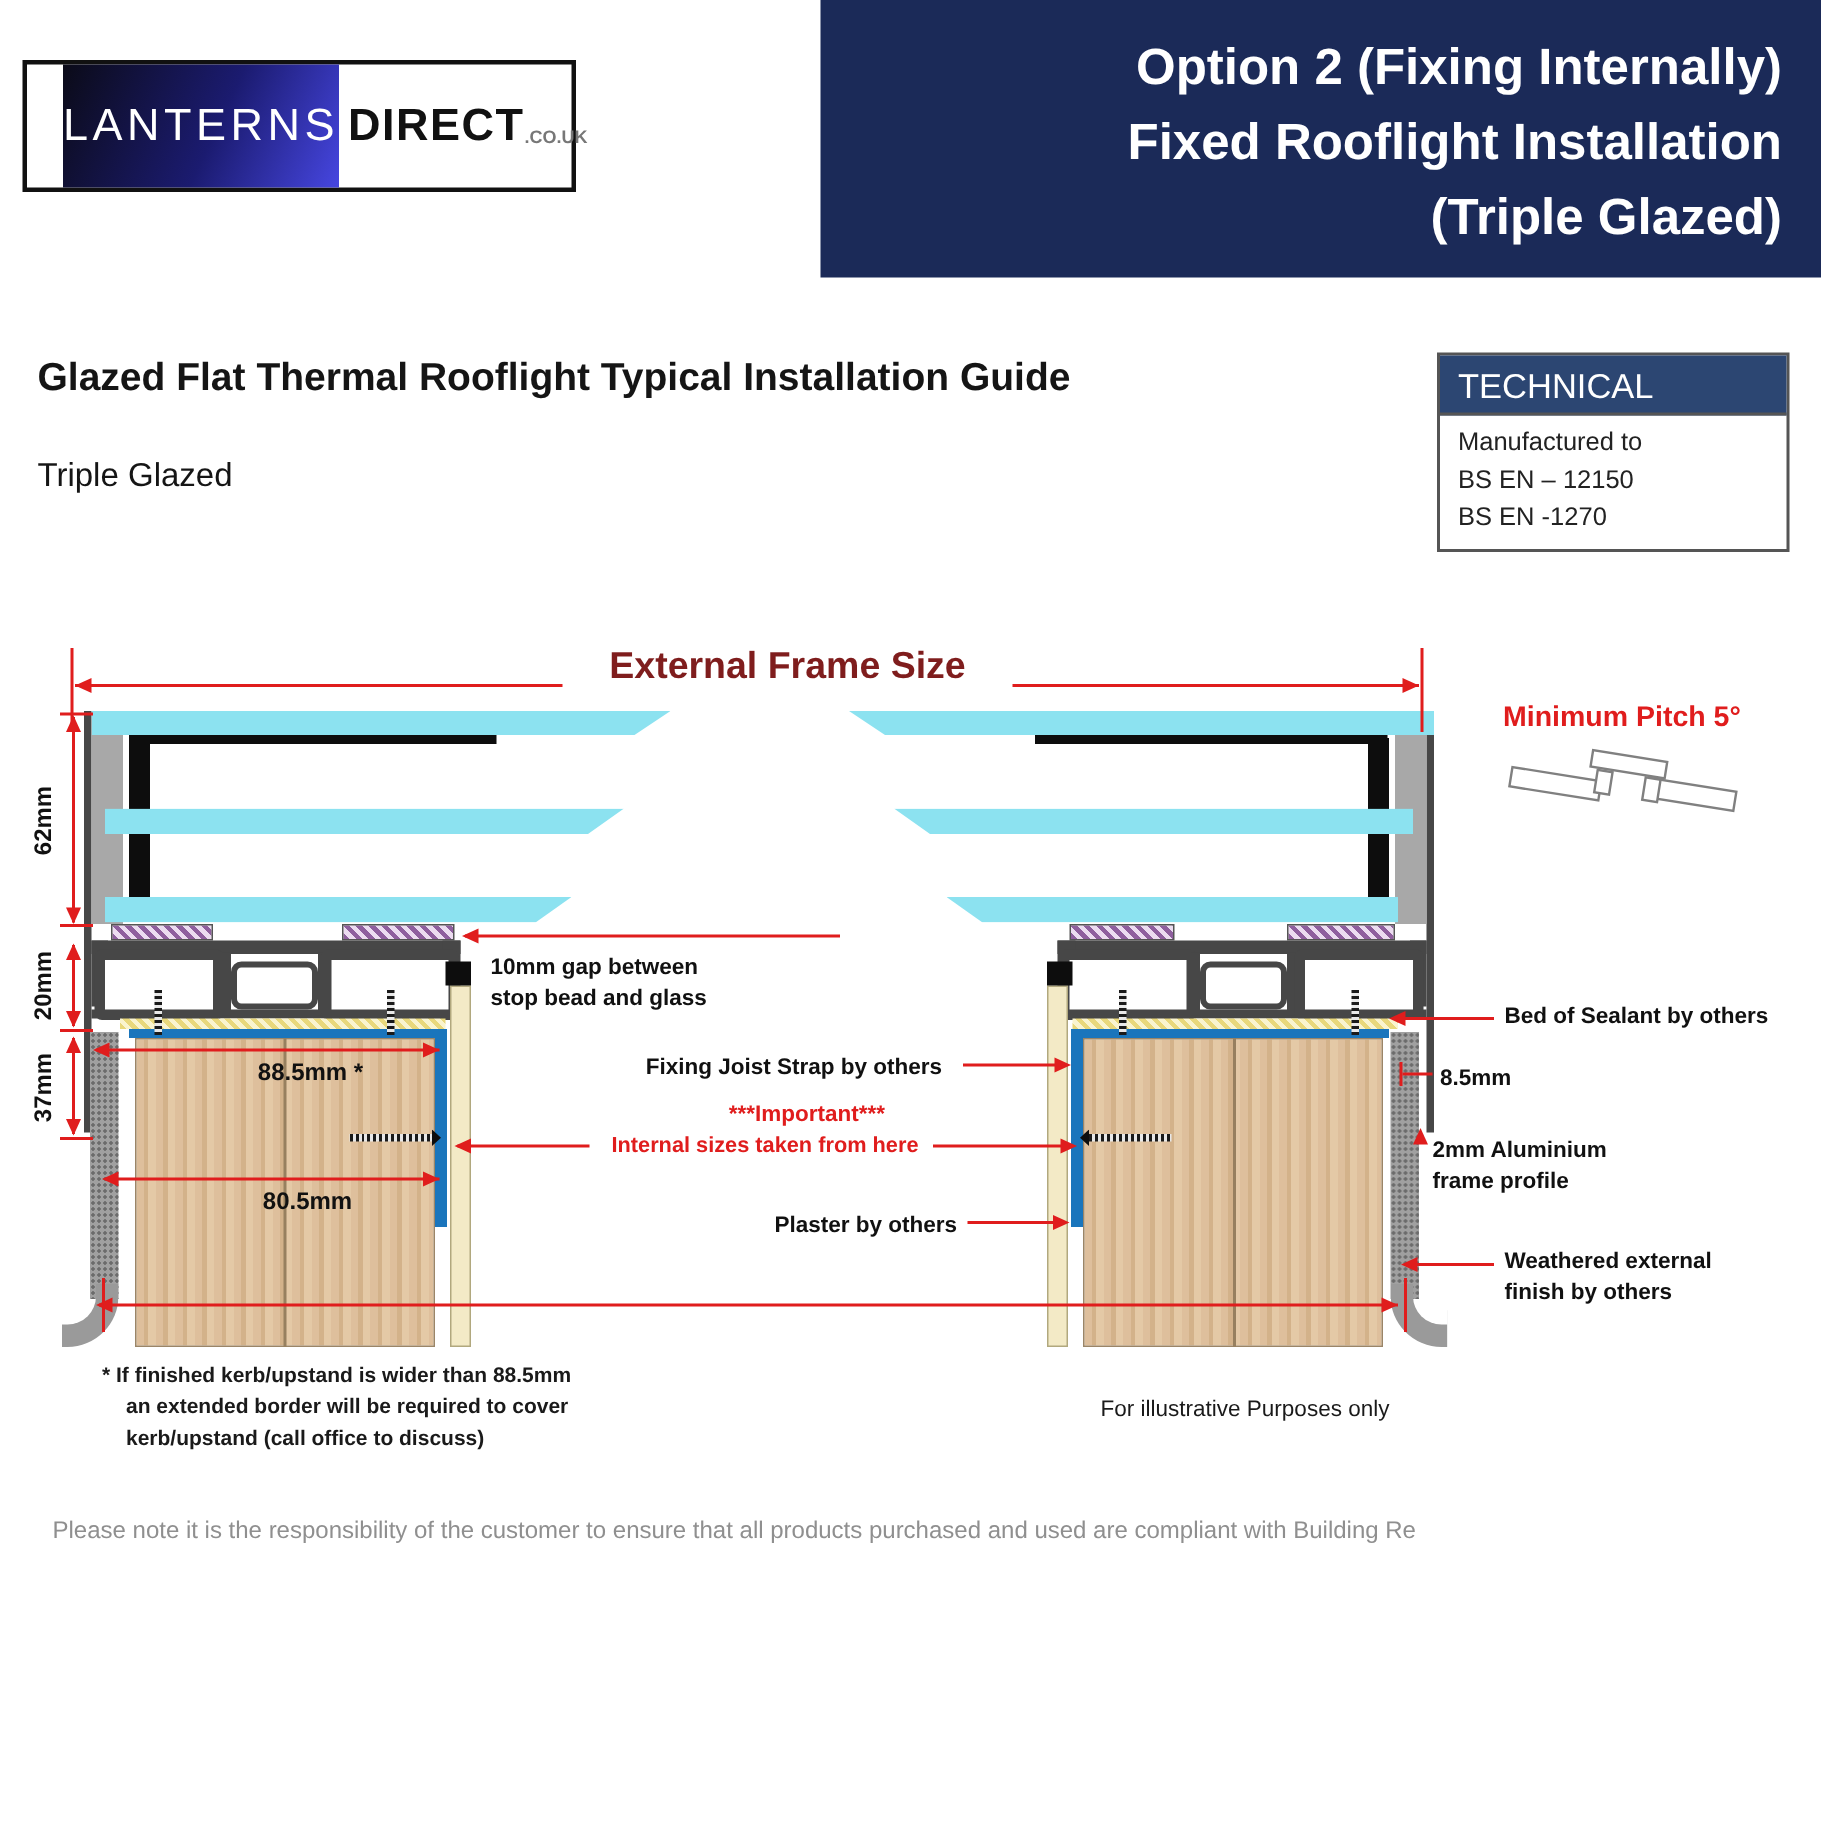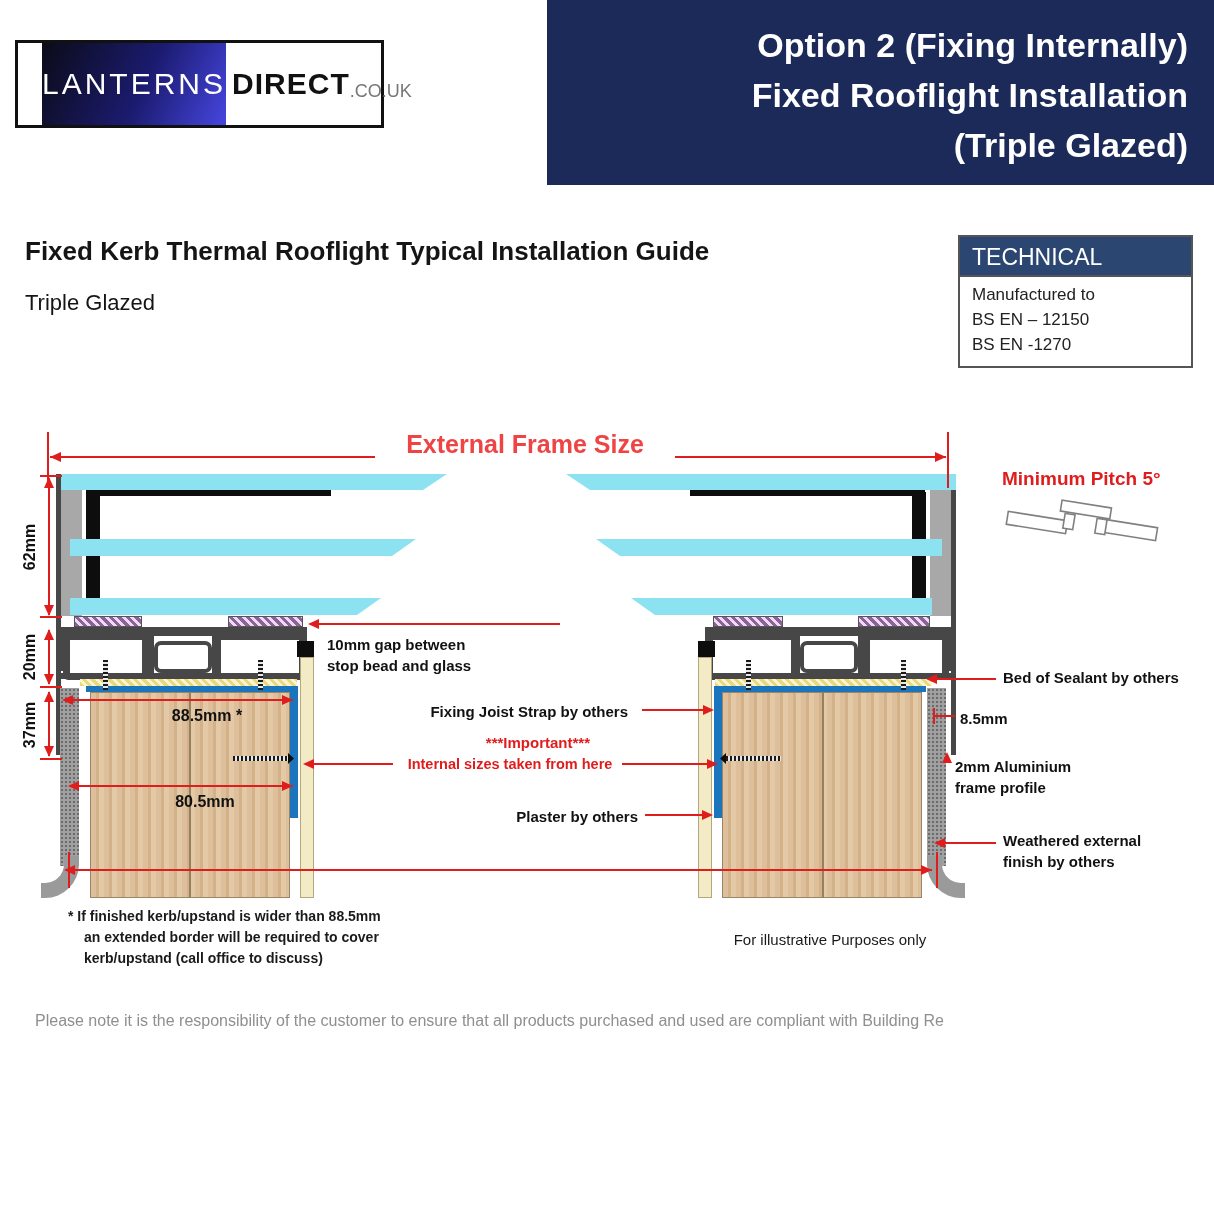--- a/index.html
+++ b/index.html
@@ -8,26 +8,26 @@
   .abs{position:absolute}
 
   
   .logo{position:absolute;left:15px;top:40px;width:369px;height:88px;border:3px solid #111;
         background:#fff;display:flex;align-items:center;box-sizing:border-box}
   .logo-grad{margin-left:24px;width:194px;height:82px;
         background:linear-gradient(115deg,#0b0b18 0%,#1b1b70 55%,#4646e0 100%);
         display:flex;align-items:center;justify-content:center}
   .logo-l{color:#fff;font-size:30px;letter-spacing:3px;font-weight:400}
   .logo-d{color:#111;font-size:30px;font-weight:800;margin-left:6px;letter-spacing:1px}
-  .logo-t{color:#777;font-size:18px;font-weight:400;align-self:center;margin-top:14px}
+  .logo-t{color:#777;font-size:12px;font-weight:700;align-self:center;margin-top:14px}
   .banner{position:absolute;left:547px;top:0;width:667px;height:185px;background:#1b2a58;
         color:#fff;text-align:right;padding:20px 26px 0 0;box-sizing:border-box;
         font-weight:600;font-size:34px;line-height:50px}
   .h1{position:absolute;left:25px;top:236px;font-size:26px;font-weight:700}
-  .h2{position:absolute;left:25px;top:290px;font-size:22px;font-weight:400}
+  .h2{position:absolute;left:25px;top:304px;font-size:22px;font-weight:400}
   .tech{position:absolute;left:958px;top:235px;width:235px;height:133px;border:2px solid #555;
         background:#fff;box-sizing:border-box}
   .tech-h{height:40px;background:#2c4672;color:#fff;font-size:23px;font-weight:400;
         line-height:40px;padding-left:12px;border-bottom:2px solid #555;box-sizing:border-box}
   .tech-b{padding:5px 12px;font-size:17px;line-height:25px;color:#222}
 
   
   .glass{position:absolute;background:#8ce2f0}
   .dark{position:absolute;background:#474747}
   .blk{position:absolute;background:#0d0d0d}
@@ -56,21 +56,21 @@
   .ar{position:absolute;width:0;height:0;border:5px solid transparent}
   .ar-l{border-left:none;border-right:11px solid #e01d1d}
   .ar-r{border-right:none;border-left:11px solid #e01d1d}
   .ar-u{border-top:none;border-bottom:11px solid #e01d1d}
   .ar-d{border-bottom:none;border-top:11px solid #e01d1d}
 
   
   .dim{position:absolute;font-size:16px;font-weight:700;color:#111;white-space:nowrap}
   .note{position:absolute;font-size:15px;font-weight:700;color:#111;white-space:nowrap;line-height:21px}
   .rnote{position:absolute;font-size:15px;font-weight:700;color:#e01d1d;white-space:nowrap}
-  .bigred{position:absolute;font-weight:700;color:#ef4444;white-space:nowrap;background:#fff;text-align:center}
+  .bigred{position:absolute;font-weight:700;color:#7f1d1d;white-space:nowrap;background:#fff;text-align:center}
   .small{position:absolute;font-size:14px;color:#1a1a1a;white-space:nowrap}
   .foot{position:absolute;font-size:14px;font-weight:600;color:#1a1a1a;white-space:nowrap}
   .disclaimer{position:absolute;font-size:16px;color:#8f8f8f;white-space:nowrap}
 </style>
 </head>
 <body>
 
 <div class="canvas">
 
   <div class="logo">
@@ -80,21 +80,21 @@
     <span class="logo-d">DIRECT</span>
     <span class="logo-t">.CO.UK</span>
   </div>
 
   <div class="banner">
     <div>Option 2 (Fixing Internally)</div>
     <div>Fixed Rooflight Installation</div>
     <div>(Triple Glazed)</div>
   </div>
 
-  <div class="h1">Fixed Kerb Thermal Rooflight Typical Installation Guide</div>
+  <div class="h1">Glazed Flat Thermal Rooflight Typical Installation Guide</div>
   <div class="h2">Triple Glazed</div>
 
   <div class="tech">
     <div class="tech-h">TECHNICAL</div>
     <div class="tech-b">
       <div>Manufactured to</div>
       <div>BS EN – 12150</div>
       <div>BS EN -1270</div>
     </div>
   </div>

